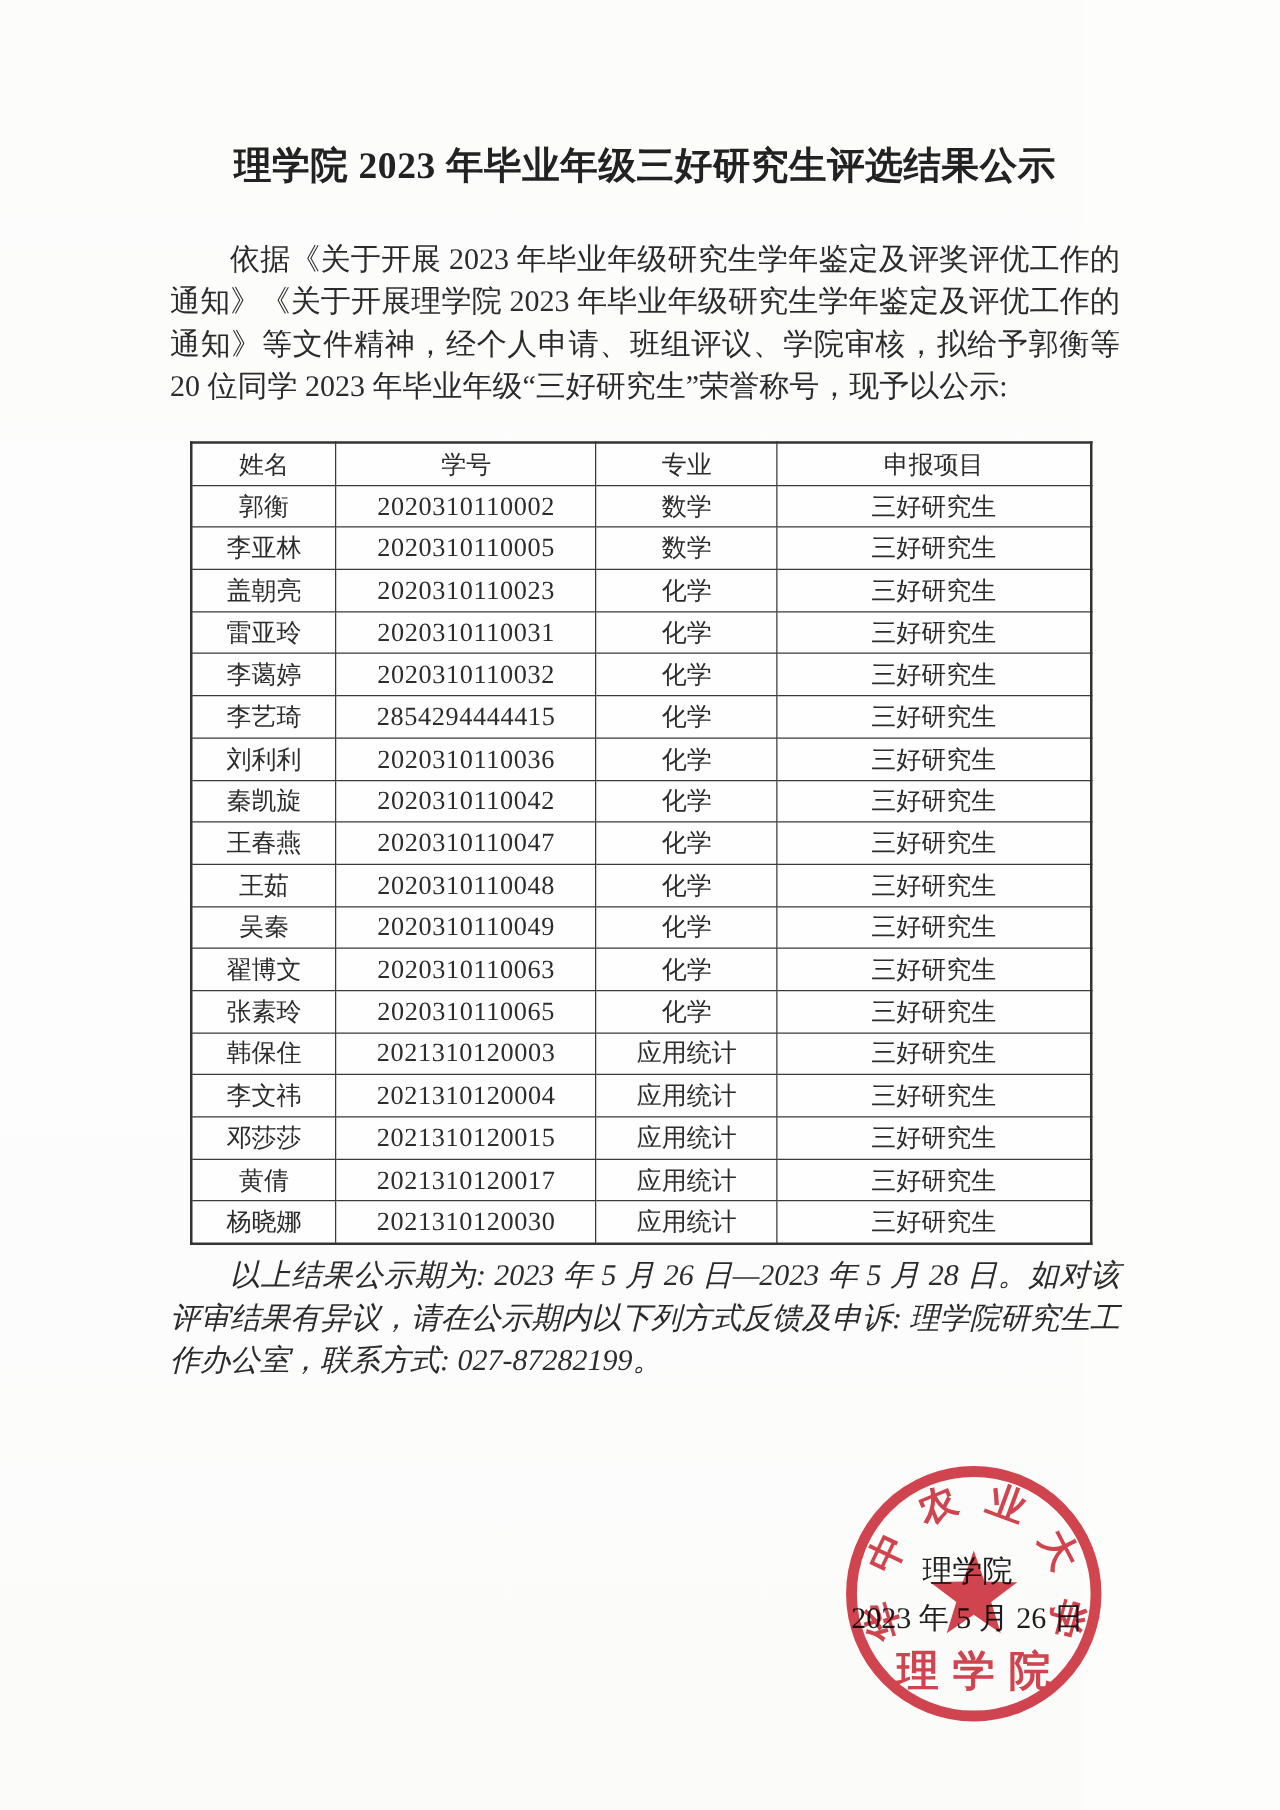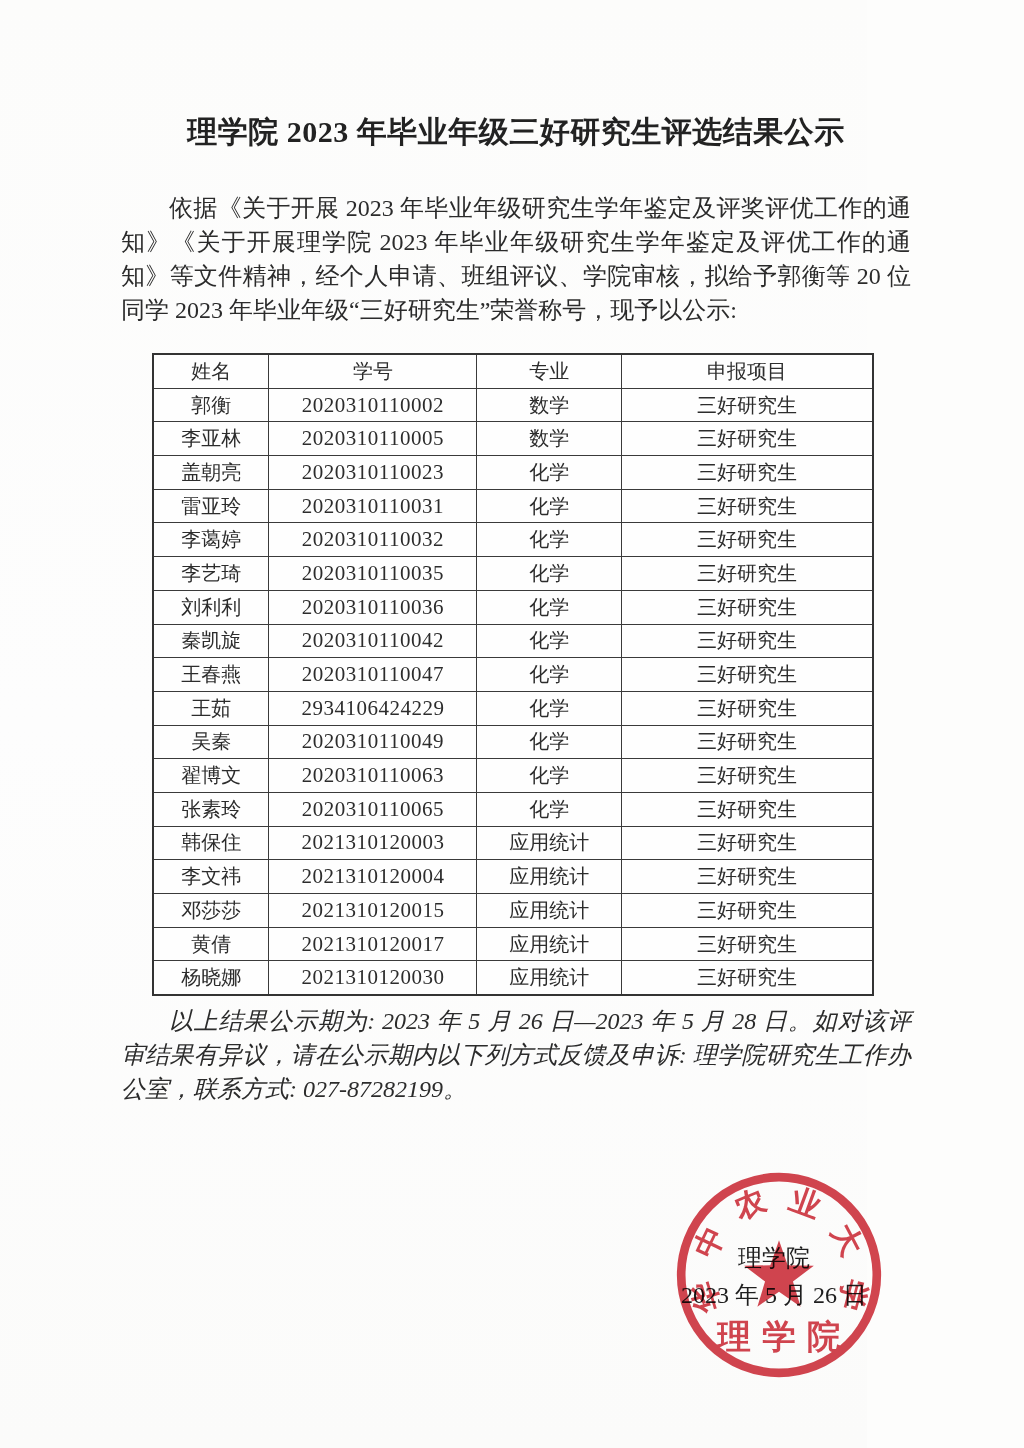--- a/index.html
+++ b/index.html
@@ -23,21 +23,21 @@
   .doc-title {
     margin: 0;
     padding-top: 112px;
     text-align: center;
     font-size: 30px;
     font-weight: bold;
     letter-spacing: 0.5px;
     color: #222;
   }
   .para {
-    margin: 1px;
+    margin: 16px;
     font-size: 24px;
     line-height: 34px;
     text-align: justify;
     text-indent: 2em;
     color: #2b2b2b;
   }
   .intro { margin-top: 38px; }
   .closing { margin-top: 8px; font-style: italic; }
   table.results {
     border-collapse: collapse;
@@ -138,21 +138,21 @@
             <td>三好研究生</td>
           </tr>
           <tr>
             <td>李蔼婷</td>
             <td class="id-cell">2020310110032</td>
             <td>化学</td>
             <td>三好研究生</td>
           </tr>
           <tr>
             <td>李艺琦</td>
-            <td class="id-cell">2020310110035</td>
+            <td class="id-cell">2854294444415</td>
             <td>化学</td>
             <td>三好研究生</td>
           </tr>
           <tr>
             <td>刘利利</td>
             <td class="id-cell">2020310110036</td>
             <td>化学</td>
             <td>三好研究生</td>
           </tr>
           <tr>
@@ -162,21 +162,21 @@
             <td>三好研究生</td>
           </tr>
           <tr>
             <td>王春燕</td>
             <td class="id-cell">2020310110047</td>
             <td>化学</td>
             <td>三好研究生</td>
           </tr>
           <tr>
             <td>王茹</td>
-            <td class="id-cell">2934106424229</td>
+            <td class="id-cell">2020310110048</td>
             <td>化学</td>
             <td>三好研究生</td>
           </tr>
           <tr>
             <td>吴秦</td>
             <td class="id-cell">2020310110049</td>
             <td>化学</td>
             <td>三好研究生</td>
           </tr>
           <tr>

